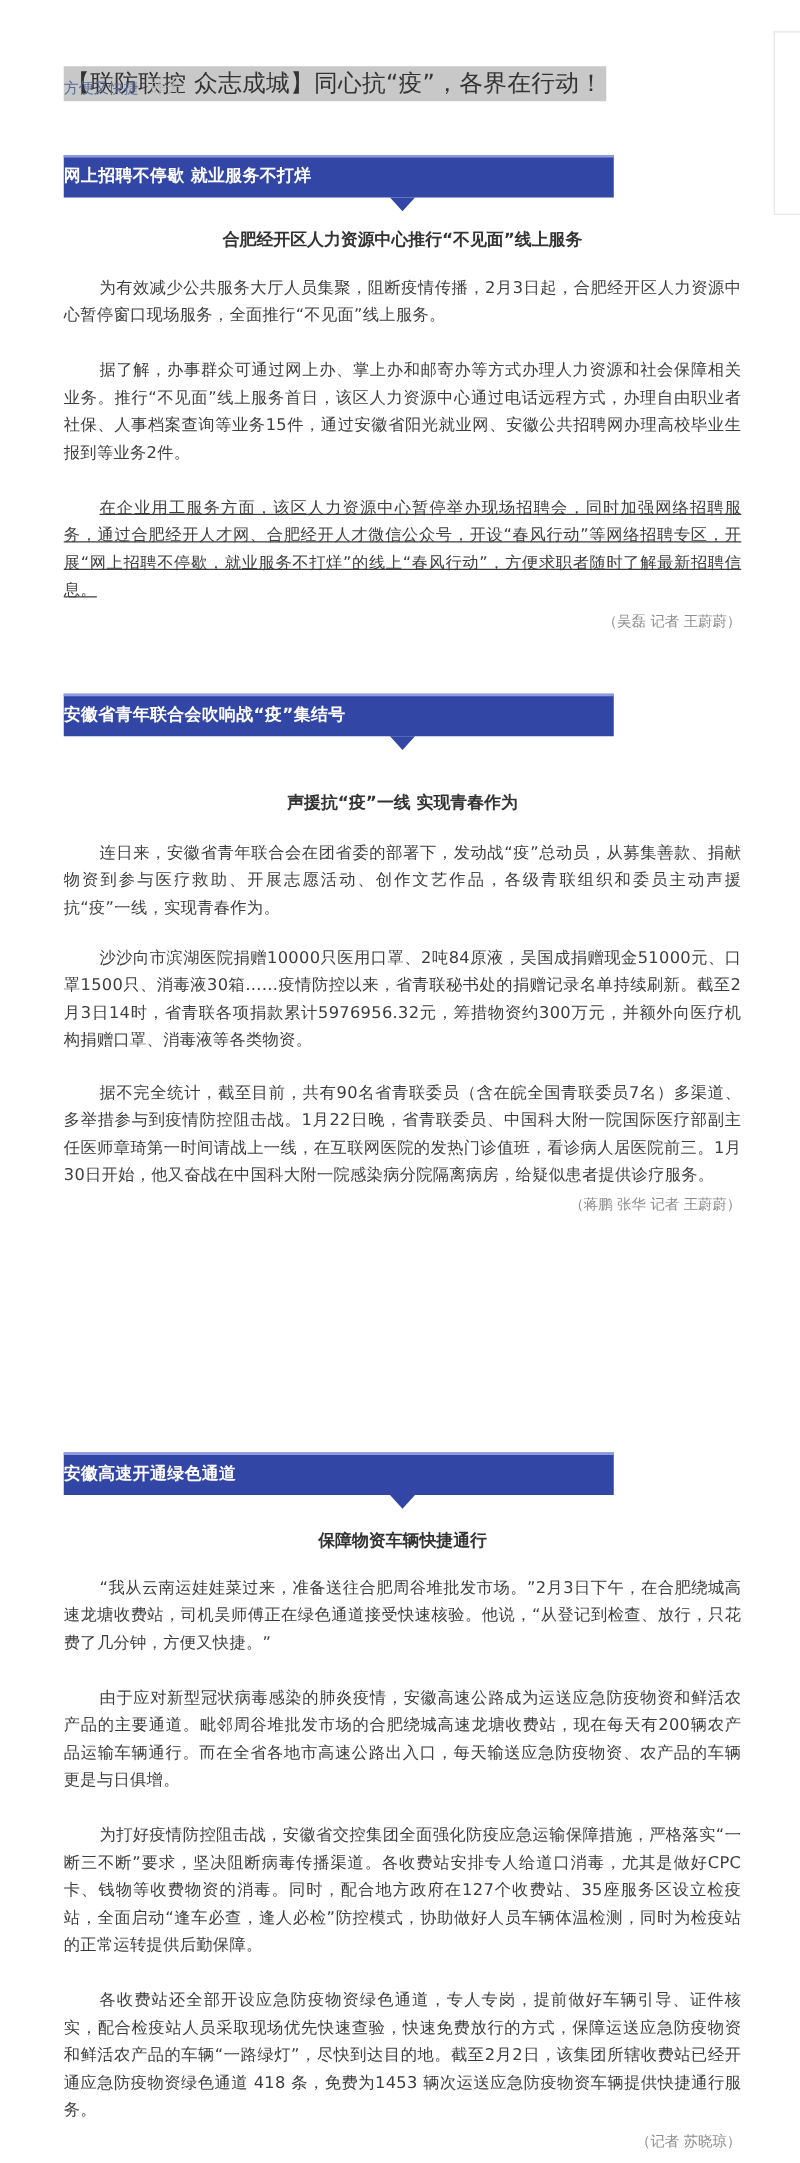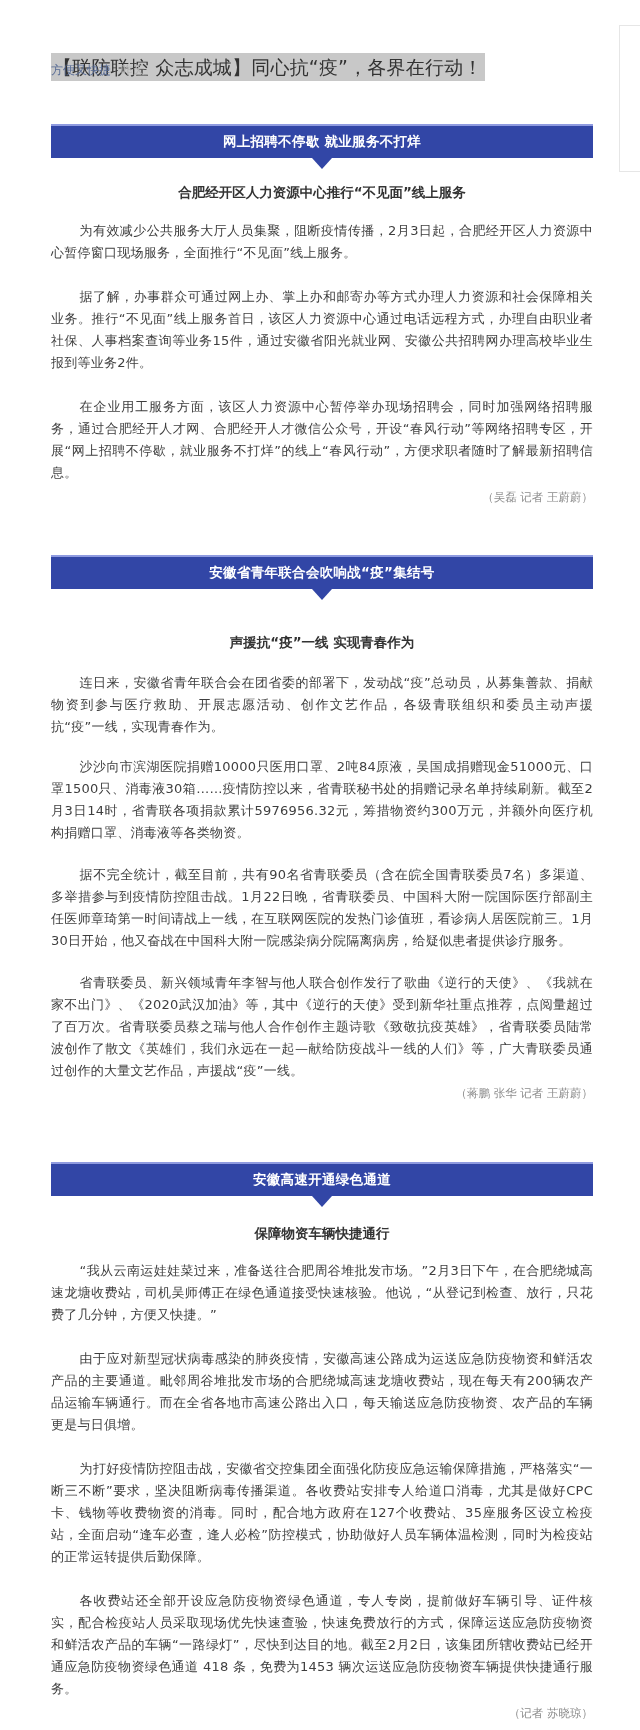--- a/index.html
+++ b/index.html
@@ -54,26 +54,26 @@
     border-right: none;
     background: #ffffff;
   }
   .section {
     position: absolute;
     left: 51px;
     width: 542px;
   }
   .banner {
     position: relative;
-    width: 542px;
+    width: 440px;
     height: 34px;
     background: #3246a6;
     border-top: 2px solid #8f9be0;
     box-sizing: border-box;
-    text-align: center;
+    text-align: left;
   }
   .banner-text {
     color: #ffffff;
     font-weight: bold;
     font-size: 13.5px;
     line-height: 31px;
     letter-spacing: 0.3px;
   }
   .banner-arrow {
     position: absolute;
@@ -119,34 +119,33 @@
 <div class="side-panel"></div>
 
 <div class="section" style="top:124px;">
   <div class="banner">
     <span class="banner-text">网上招聘不停歇 就业服务不打烊</span>
     <span class="banner-arrow"></span>
   </div>
   <div class="subhead" style="margin-top:24px;">合肥经开区人力资源中心推行“不见面”线上服务</div>
   <p class="para" style="margin-top:18px;">为有效减少公共服务大厅人员集聚，阻断疫情传播，2月3日起，合肥经开区人力资源中心暂停窗口现场服务，全面推行“不见面”线上服务。</p>
   <p class="para" style="margin-top:22px;">据了解，办事群众可通过网上办、掌上办和邮寄办等方式办理人力资源和社会保障相关业务。推行“不见面”线上服务首日，该区人力资源中心通过电话远程方式，办理自由职业者社保、人事档案查询等业务15件，通过安徽省阳光就业网、安徽公共招聘网办理高校毕业生报到等业务2件。</p>
-  <p class="para" style="margin-top:22px;">在企业用工服务方面，该区人力资源中心暂停举办现场招聘会，同时加强网络招聘服务，通过合肥经开人才网、合肥经开人才微信公众号，开设“春风行动”等网络招聘专区，开展“网上招聘不停歇，就业服务不打烊”的线上“春风行动”，方便求职者随时了解最新招聘信息。</p>
+  <p class="para" style="margin-top:22px;text-decoration:underline;">在企业用工服务方面，该区人力资源中心暂停举办现场招聘会，同时加强网络招聘服务，通过合肥经开人才网、合肥经开人才微信公众号，开设“春风行动”等网络招聘专区，开展“网上招聘不停歇，就业服务不打烊”的线上“春风行动”，方便求职者随时了解最新招聘信息。</p>
   <div class="byline" style="margin-top:4px;">（吴磊 记者 王蔚蔚）</div>
 </div>
 
 <div class="section" style="top:555px;">
   <div class="banner">
     <span class="banner-text">安徽省青年联合会吹响战“疫”集结号</span>
     <span class="banner-arrow"></span>
   </div>
   <div class="subhead" style="margin-top:43px;">声援抗“疫”一线  实现青春作为</div>
   <p class="para" style="margin-top:20px;">连日来，安徽省青年联合会在团省委的部署下，发动战“疫”总动员，从募集善款、捐献物资到参与医疗救助、开展志愿活动、创作文艺作品，各级青联组织和委员主动声援抗“疫”一线，实现青春作为。</p>
   <p class="para" style="margin-top:18px;">沙沙向市滨湖医院捐赠10000只医用口罩、2吨84原液，吴国成捐赠现金51000元、口罩1500只、消毒液30箱……疫情防控以来，省青联秘书处的捐赠记录名单持续刷新。截至2月3日14时，省青联各项捐款累计5976956.32元，筹措物资约300万元，并额外向医疗机构捐赠口罩、消毒液等各类物资。</p>
   <p class="para" style="margin-top:20px;">据不完全统计，截至目前，共有90名省青联委员（含在皖全国青联委员7名）多渠道、多举措参与到疫情防控阻击战。1月22日晚，省青联委员、中国科大附一院国际医疗部副主任医师章琦第一时间请战上一线，在互联网医院的发热门诊值班，看诊病人居医院前三。1月30日开始，他又奋战在中国科大附一院感染病分院隔离病房，给疑似患者提供诊疗服务。</p>
-  <p class="para" style="margin-top:20px;">省青联委员、新兴领域青年李智与他人联合创作发行了歌曲《逆行的天使》、《我就在家不出门》、《2020武汉加油》等，其中《逆行的天使》受到新华社重点推荐，点阅量超过了百万次。省青联委员蔡之瑞与他人合作创作主题诗歌《致敬抗疫英雄》，省青联委员陆常波创作了散文《英雄们，我们永远在一起—献给防疫战斗一线的人们》等，广大青联委员通过创作的大量文艺作品，声援战“疫”一线。</p>
   <div class="byline" style="margin-top:2px;text-align:right;">（蒋鹏 张华 记者 王蔚蔚）</div>
 </div>
 
 <div class="section" style="top:1162px;">
   <div class="banner">
     <span class="banner-text">安徽高速开通绿色通道</span>
     <span class="banner-arrow"></span>
   </div>
   <div class="subhead" style="margin-top:27px;">保障物资车辆快捷通行</div>
   <p class="para" style="margin-top:17px;">“我从云南运娃娃菜过来，准备送往合肥周谷堆批发市场。”2月3日下午，在合肥绕城高速龙塘收费站，司机吴师傅正在绿色通道接受快速核验。他说，“从登记到检查、放行，只花费了几分钟，方便又快捷。”</p>

